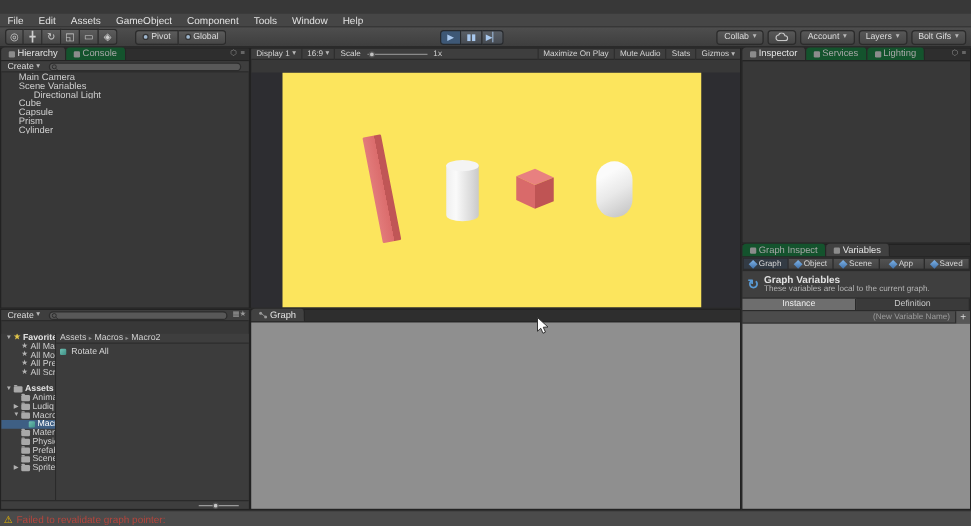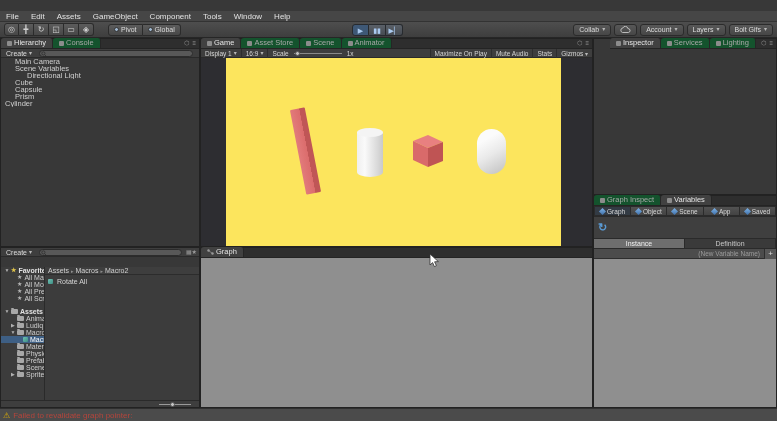--- a/index.html
+++ b/index.html
@@ -220,49 +220,27 @@
         </div>
         <div class="tree-row" style="padding-left: 14px;">
           <span>Cube</span>
         </div>
         <div class="tree-row" style="padding-left: 14px;">
           <span>Capsule</span>
         </div>
         <div class="tree-row" style="padding-left: 14px;">
           <span>Prism</span>
         </div>
-        <div class="tree-row" style="padding-left: 4px;">
+        <div class="tree-row" style="padding-left: 14px;">
           <span>Cylinder</span>
         </div>
       </div>
   </div>
 
   <div class="panel" style="left:200px;top:38px;width:393px;height:209px;">
-    <div class="tabstrip" id="g-tabs">
-        <div class="tab active">
-          <span class="tab-ico"></span>
-          <span>Game</span>
-        </div>
-        <div class="tab">
-          <span class="tab-ico"></span>
-          <span>Asset Store</span>
-        </div>
-        <div class="tab">
-          <span class="tab-ico"></span>
-          <span>Scene</span>
-        </div>
-        <div class="tab">
-          <span class="tab-ico"></span>
-          <span>Animator</span>
-        </div>
-        <div class="strip-icons">
-          <span class="mini-ico">⬡</span>
-          <span class="mini-ico">≡</span>
-        </div>
-      </div>
     <div class="gctrl">
       <div class="seg">
           <span>Display 1</span>
           <span class="caret">▾</span>
         </div>
       <div class="seg">
           <span>16:9</span>
           <span class="caret">▾</span>
         </div>
       <div class="seg" style="border-right:none;">
@@ -287,21 +265,21 @@
         <svg class="shape" style="left:185px;top:73px;" width="36" height="38">
           <polygon points="2,10 17,4 32,11 17,17" fill="#E88080"></polygon>
           <polygon points="2,10 17,17 17,36 2,29" fill="#D96A6A"></polygon>
           <polygon points="17,17 32,11 32,30 17,36" fill="#BF5454"></polygon>
         </svg>
         <div class="shape capsule"></div>
       </div>
     </div>
   </div>
 
-  <div class="panel" style="left:593px;top:38px;width:184px;height:157px;padding-left:16px;">
+  <div class="panel" style="left:593px;top:38px;width:184px;height:157px;">
     <div class="tabstrip" id="i-tabs">
         <div class="tab active">
           <span class="tab-ico"></span>
           <span>Inspector</span>
         </div>
         <div class="tab">
           <span class="tab-ico"></span>
           <span>Services</span>
         </div>
         <div class="tab">
@@ -343,20 +321,24 @@
           <span class="scope-ico"></span>
           <span>App</span>
         </div>
         <div class="scope-btn">
           <span class="scope-ico"></span>
           <span>Saved</span>
         </div>
       </div>
     <div class="var-info">
       <span class="var-ico">↻</span>
+      <div>
+        <div class="var-title">Graph Variables</div>
+        <div class="var-sub">These variables are local to the current graph.</div>
+      </div>
     </div>
     <div class="mode-row" id="v-modes">
         <div class="mode-tab active">Instance</div>
         <div class="mode-tab">Definition</div>
       </div>
     <div class="newvar-row">
       <span class="newvar-field">(New Variable Name)</span>
       <span class="plus-btn">+</span>
     </div>
     <div class="var-content" style="top:63px;"></div>

